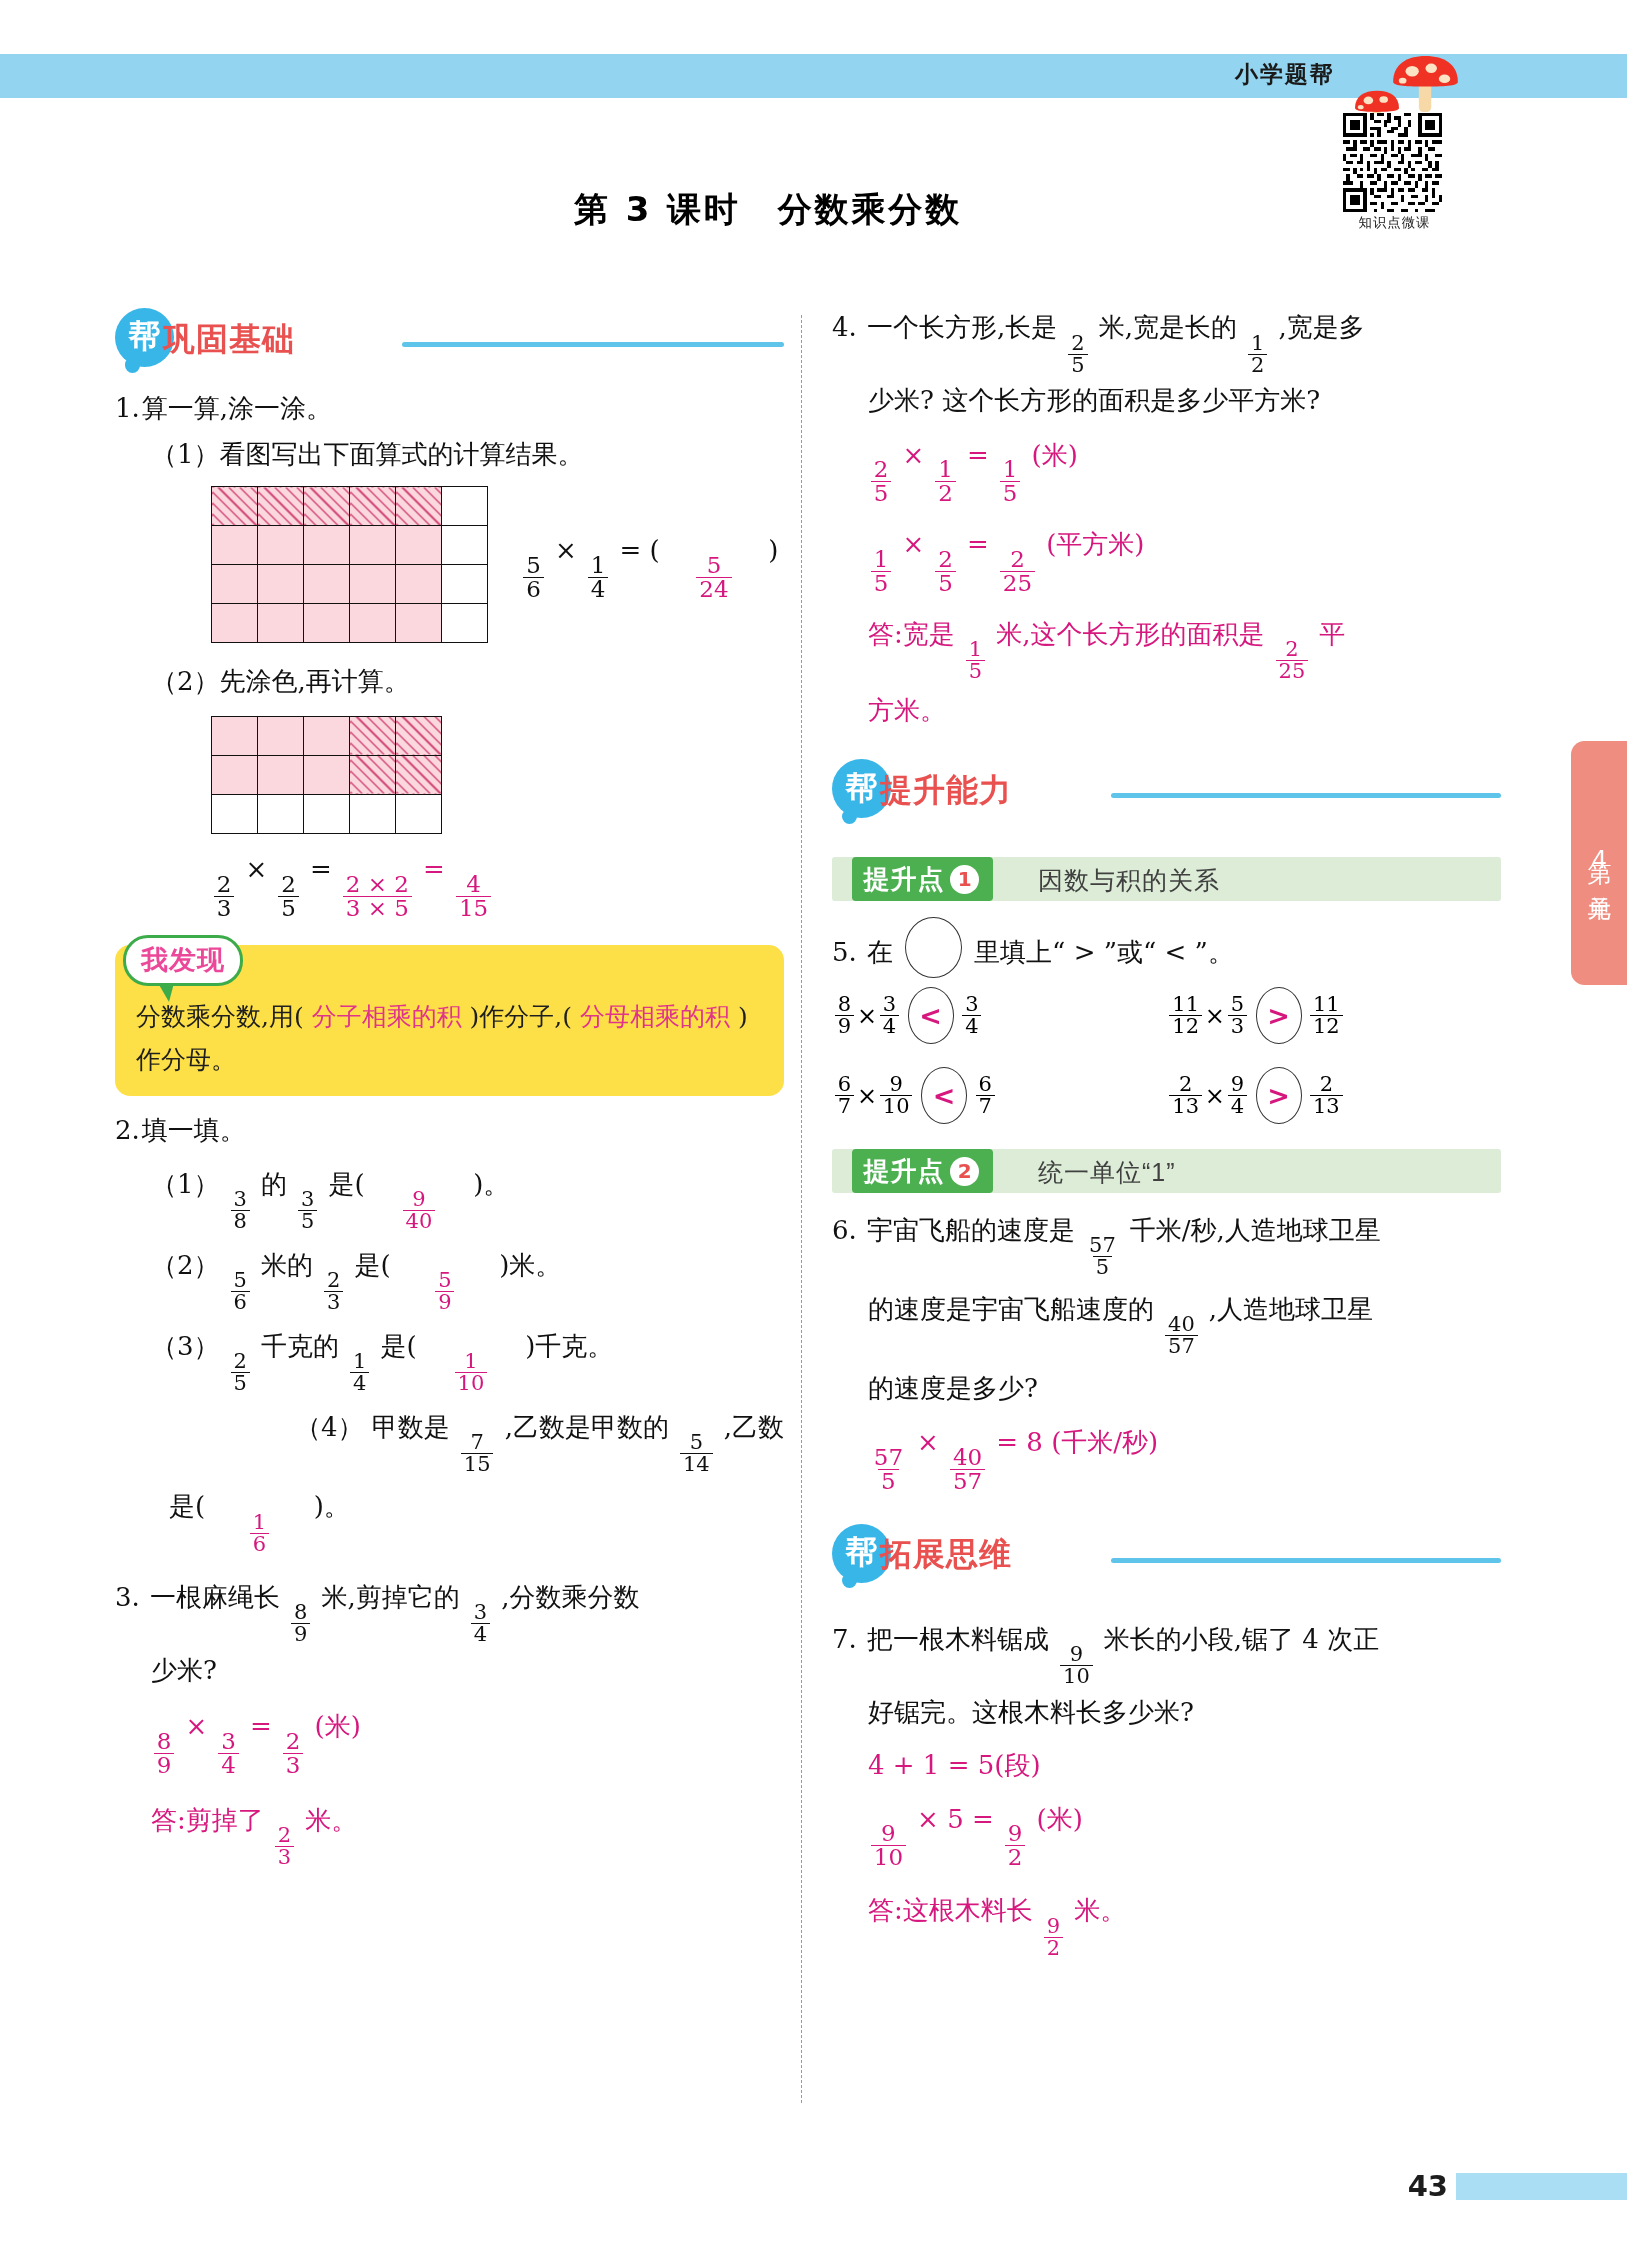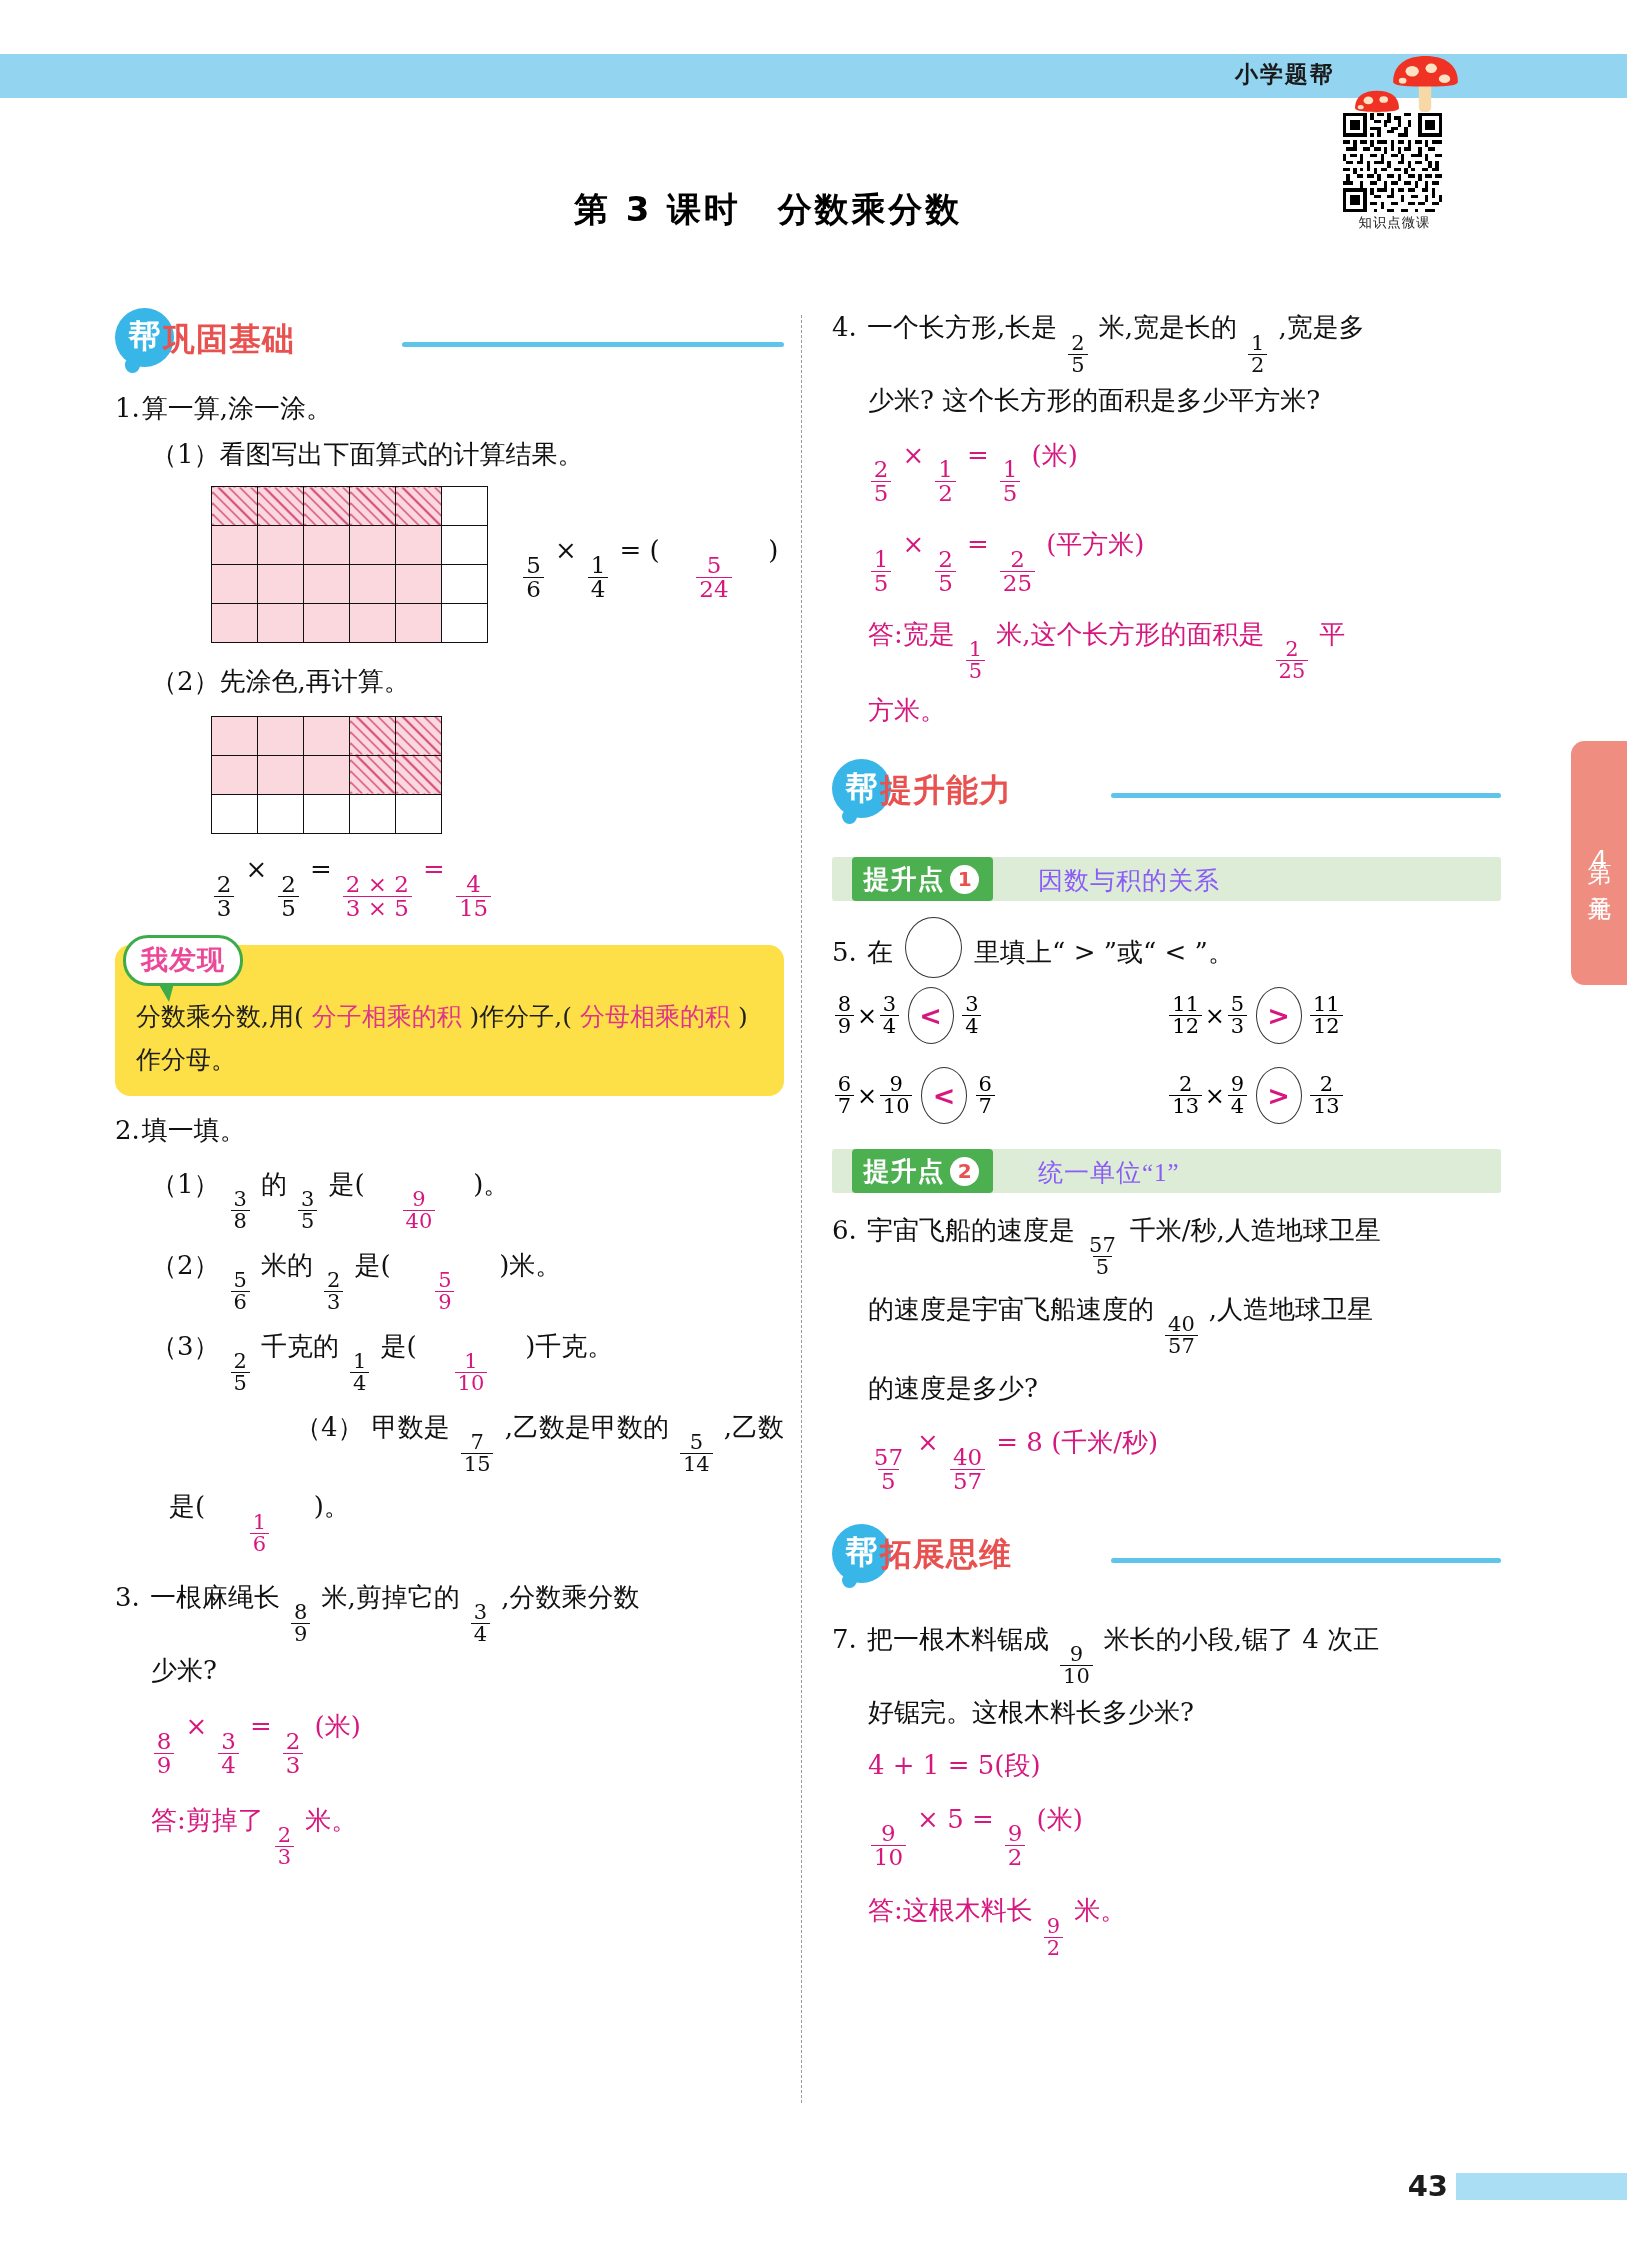--- a/index.html
+++ b/index.html
@@ -149,22 +149,22 @@
     font-size:26px; color:#ffffff; letter-spacing:1px;
   }
   .tip-badge .idx{
     width:29px; height:29px; border-radius:50%;
     background:#ffffff; color:#e8514f;
     font-family:"DejaVu Sans", sans-serif; font-weight:bold;
     font-size:20px; display:flex; align-items:center; justify-content:center;
   }
   .tip-text{
     position:absolute; left:206px; top:6.7px;
-    font-family:Liberation Serif, serif;
-    font-size:25px; color:#8b5cf6; letter-spacing:1px;
+    font-family:Liberation Sans, sans-serif;
+    font-size:25px; color:#404040; letter-spacing:1px;
   }
 
   
   .cmp-grid{ display:flex; flex-wrap:wrap; row-gap:23px; margin-top:9.6px; }
   .cmp{ width:50%; display:flex; align-items:center; font-size:24px; }
   .oval{
     display:inline-flex; align-items:center; justify-content:center;
     width:44px; height:55px; border:1.5px solid #333; border-radius:50%;
     margin:0 5.7px; color:#d6177e; font-size:27px; font-weight:bold;
     font-family:"DejaVu Sans", sans-serif;

